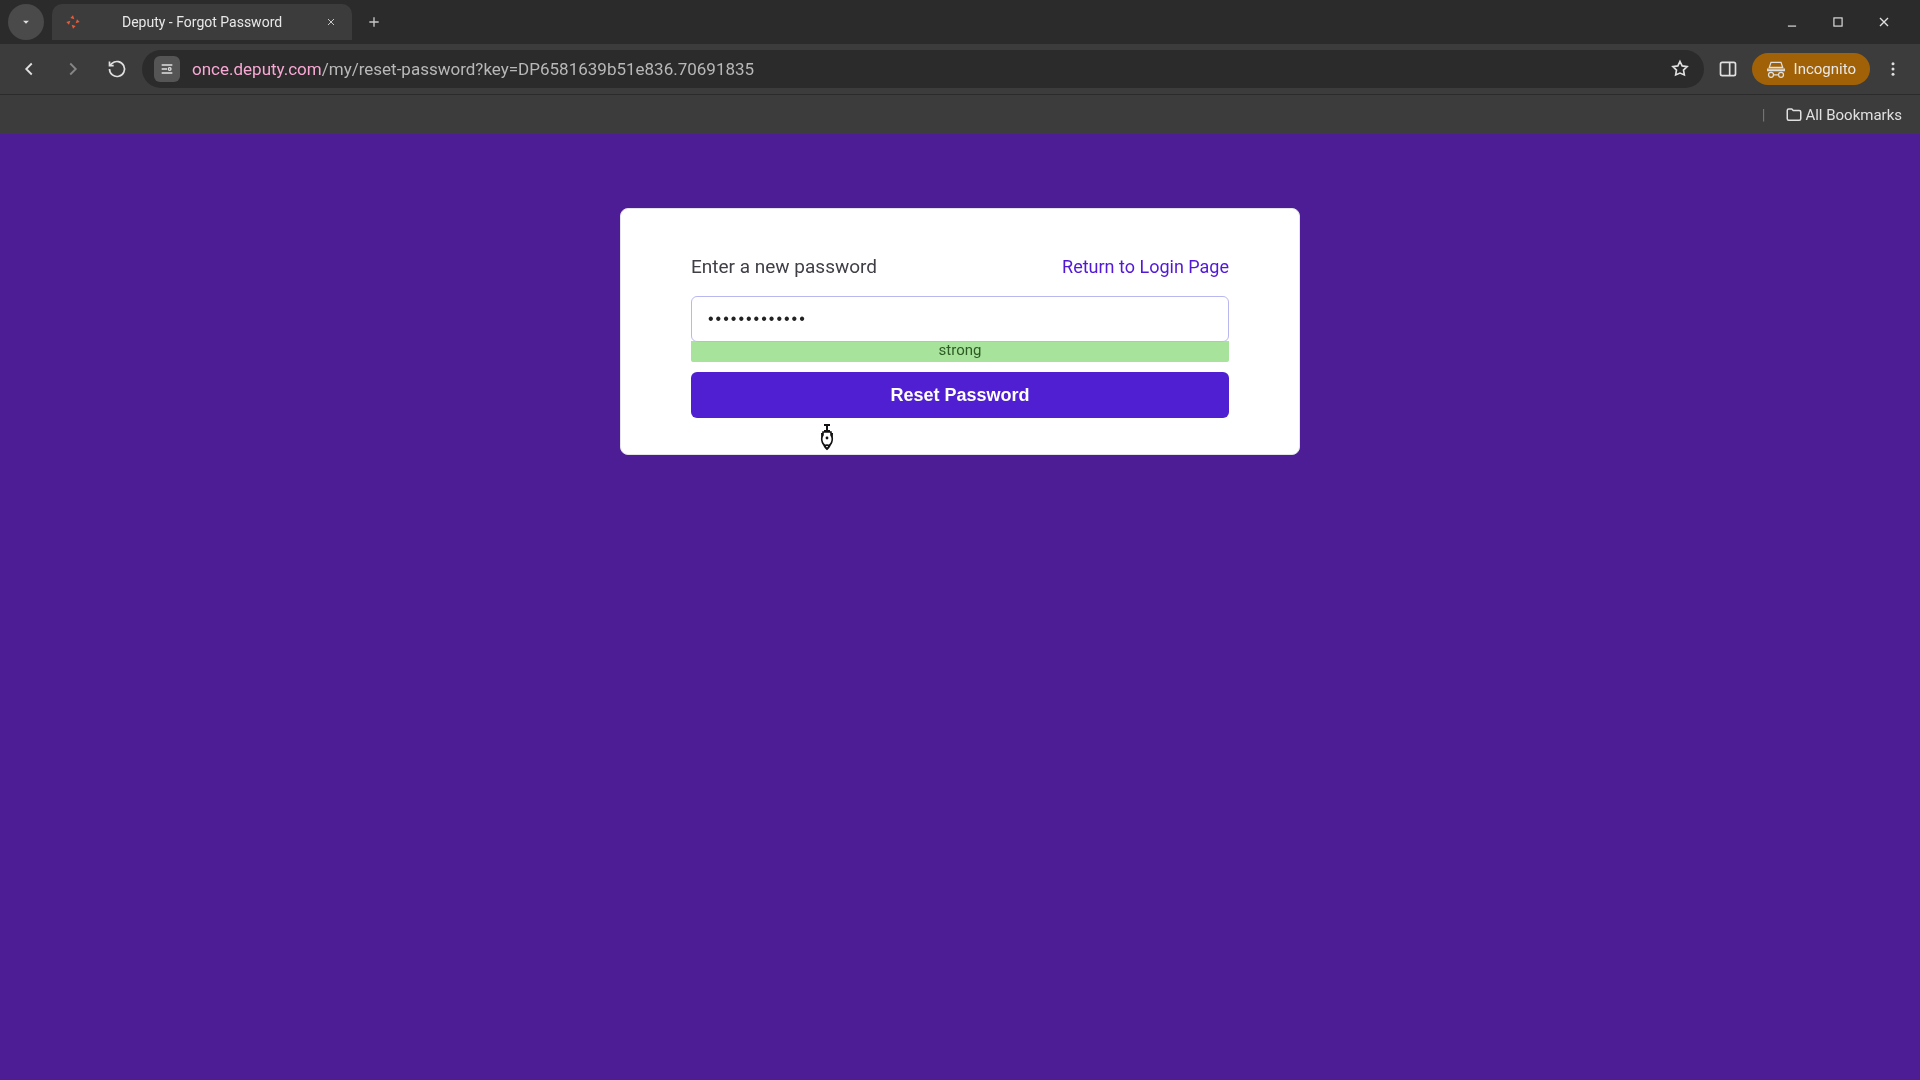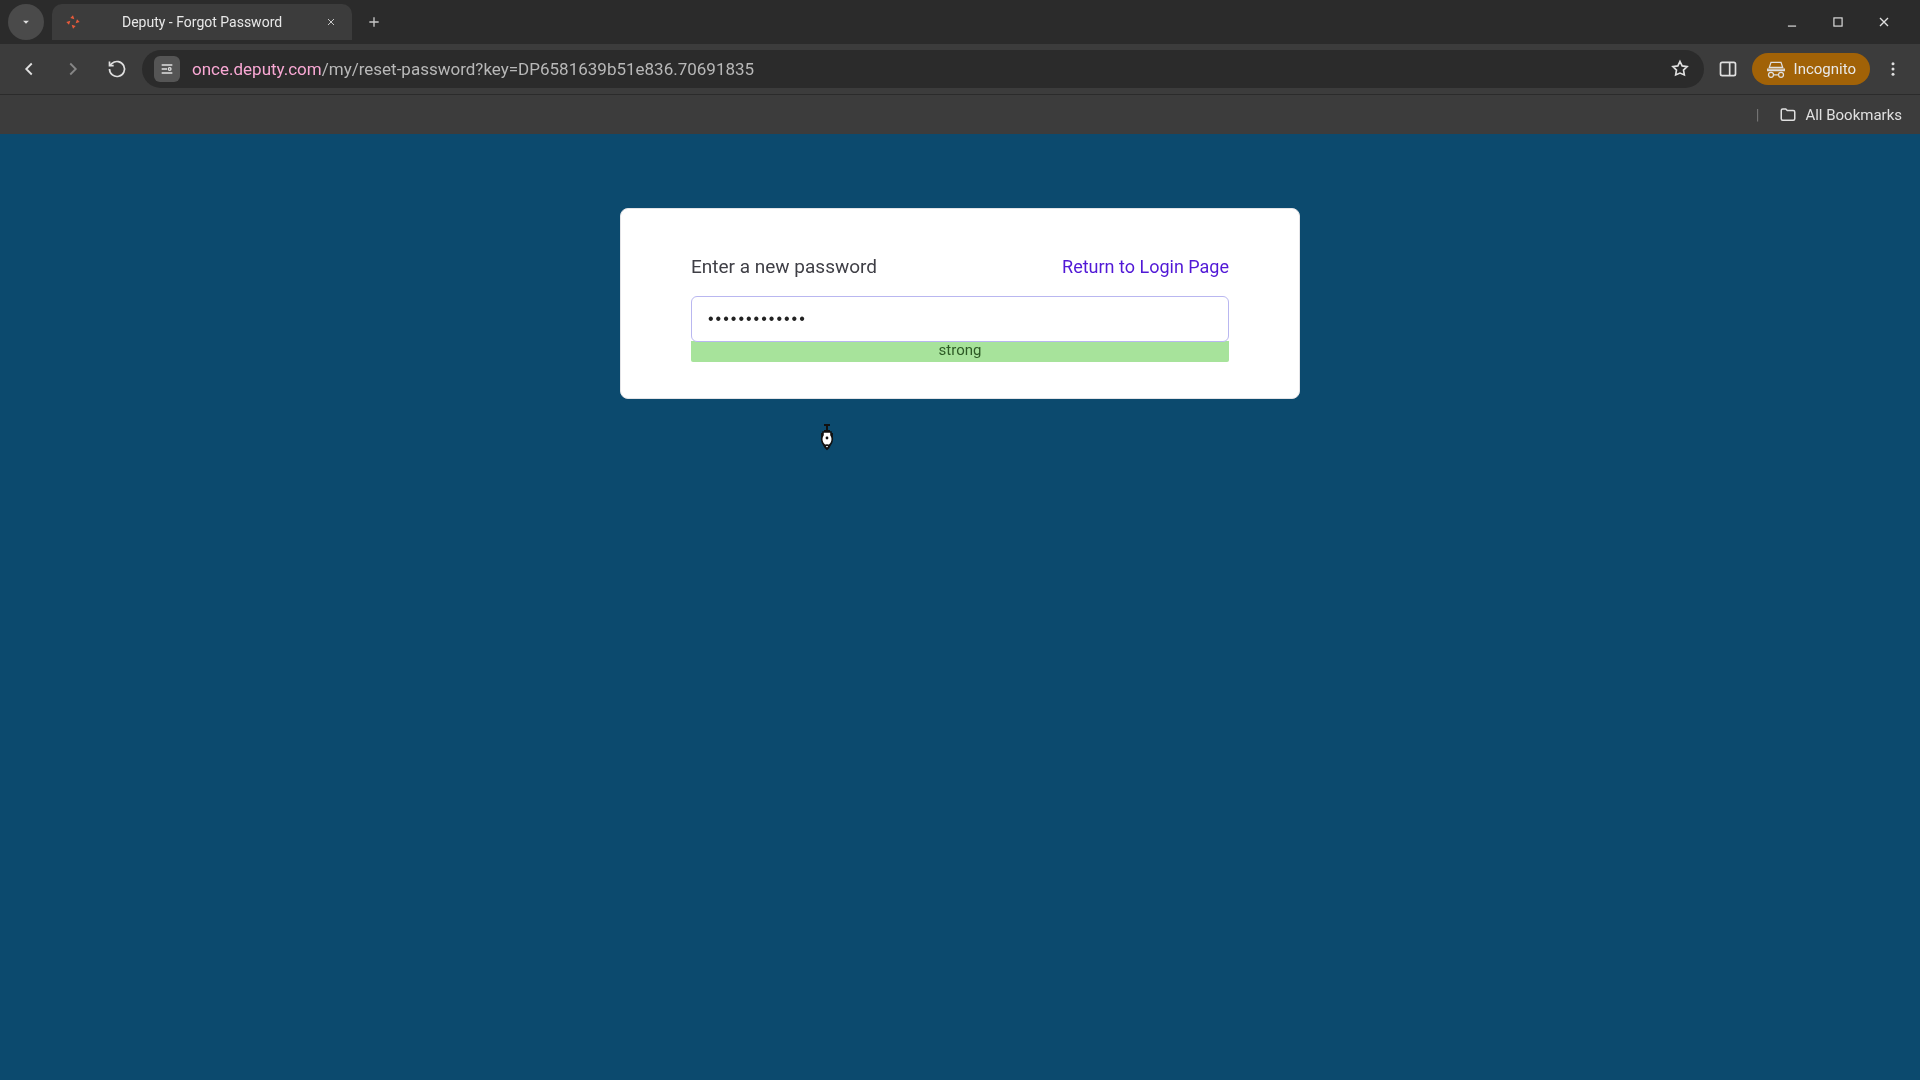--- a/index.html
+++ b/index.html
@@ -136,27 +136,27 @@
   background:#3c3c3c;
   border-top:1px solid #2b2b2b;
   display:flex; align-items:center; justify-content:flex-end;
   padding: 0 18px;
   gap:10px;
   color:#e0e0e0;
   font-size:15px;
 }
 .bookmarks-row .sep { color:#777; margin-right:10px;}
 .bookmarks-row .bk {
-  display:flex;align-items:center;gap:8px;cursor:pointer;justify-content:flex-end;
+  display:flex;align-items:center;gap:2px;cursor:pointer;justify-content:flex-end;
 }
 
 
 .page {
   position: relative;
-  background:#0c4a6e;
+  background:#4c1d95;
   width:100%;
   height: calc(1080px - 44px - 50px - 40px);
 }
 .card {
   position:absolute;
   left: 50%;
   top: 74px;
   transform: translateX(-50%);
   width: 680px;
   background:#fff;
@@ -348,20 +348,21 @@
 </div>
 
 <div class="page">
   <div class="card">
     <div class="card-header">
       <span class="label">Enter a new password</span>
       <span class="link">Return to Login Page</span>
     </div>
     <input class="pw-input" type="text" value="•••••••••••••" style="">
     <div class="strength-bar">strong</div>
+    <button class="reset-btn">Reset Password</button>
   </div>
 
   <svg class="cursor-img" width="22" height="28" viewBox="0 0 22 28">
     <path d="M11 2 L11 8 M8 2 L14 2 M8 8 L14 8 M6 10 C6 10 6 22 11 26 C16 22 16 10 16 10 M11 12 L11 20" stroke="#111" stroke-width="2" fill="#fff"></path>
     <path d="M7 9 h8 v3 a4 6 0 0 1 -4 10 a4 6 0 0 1 -4 -10 z" fill="#fff" stroke="#111" stroke-width="1.6"></path>
     <circle cx="11" cy="15" r="1.4" fill="#111"></circle>
   </svg>
 </div>
 
 </body></html>

